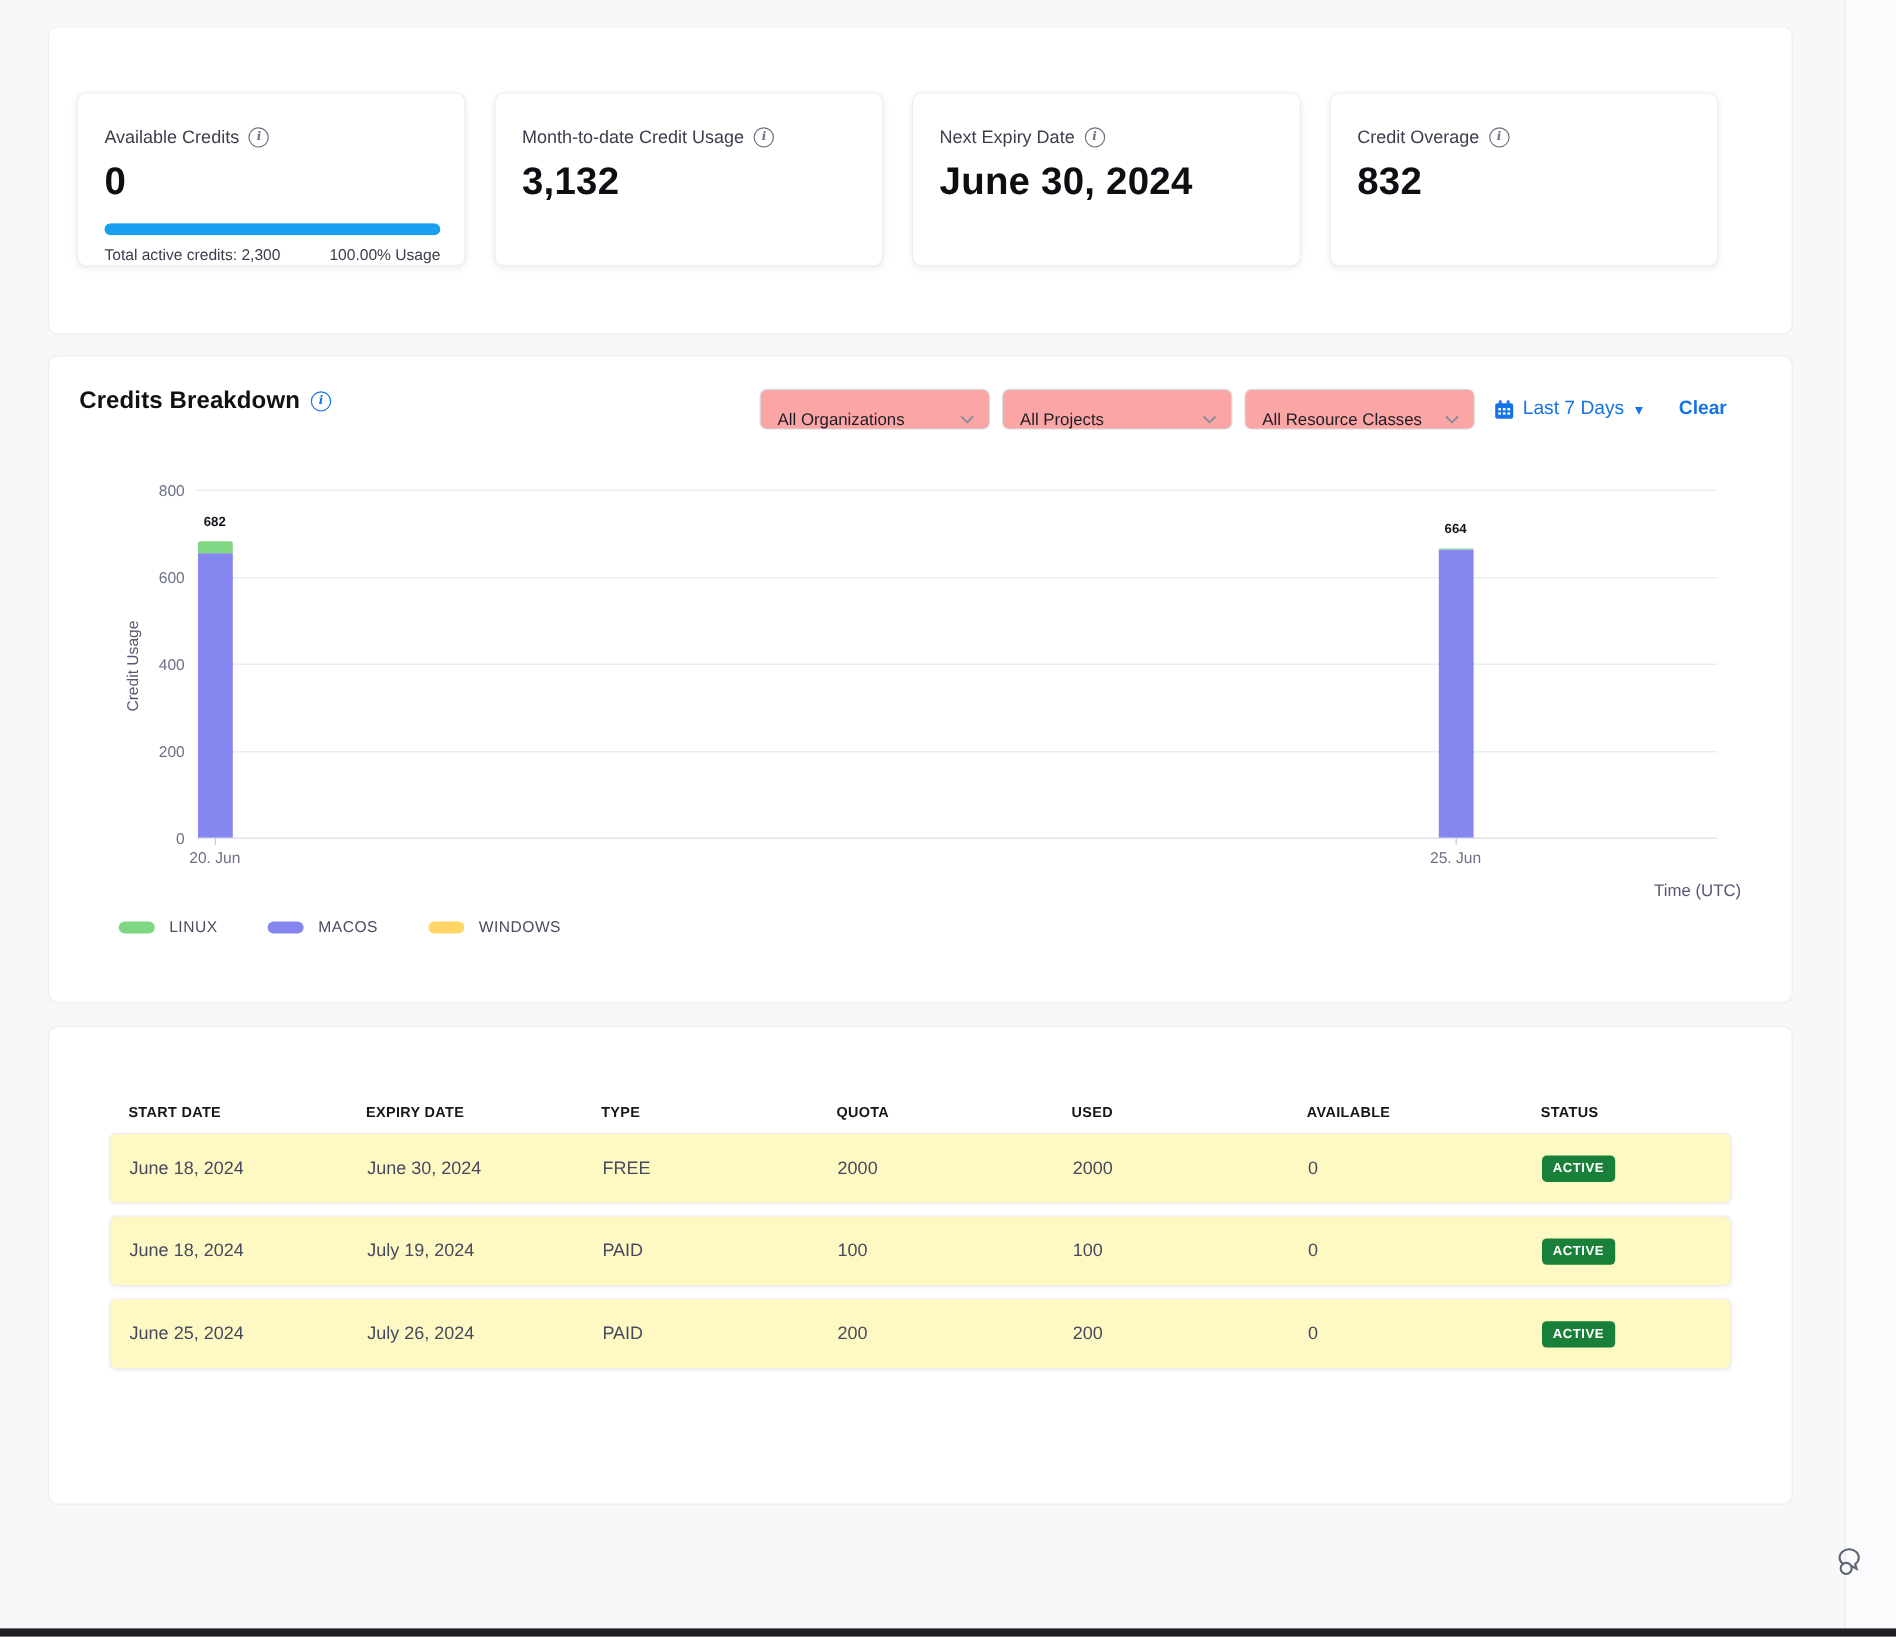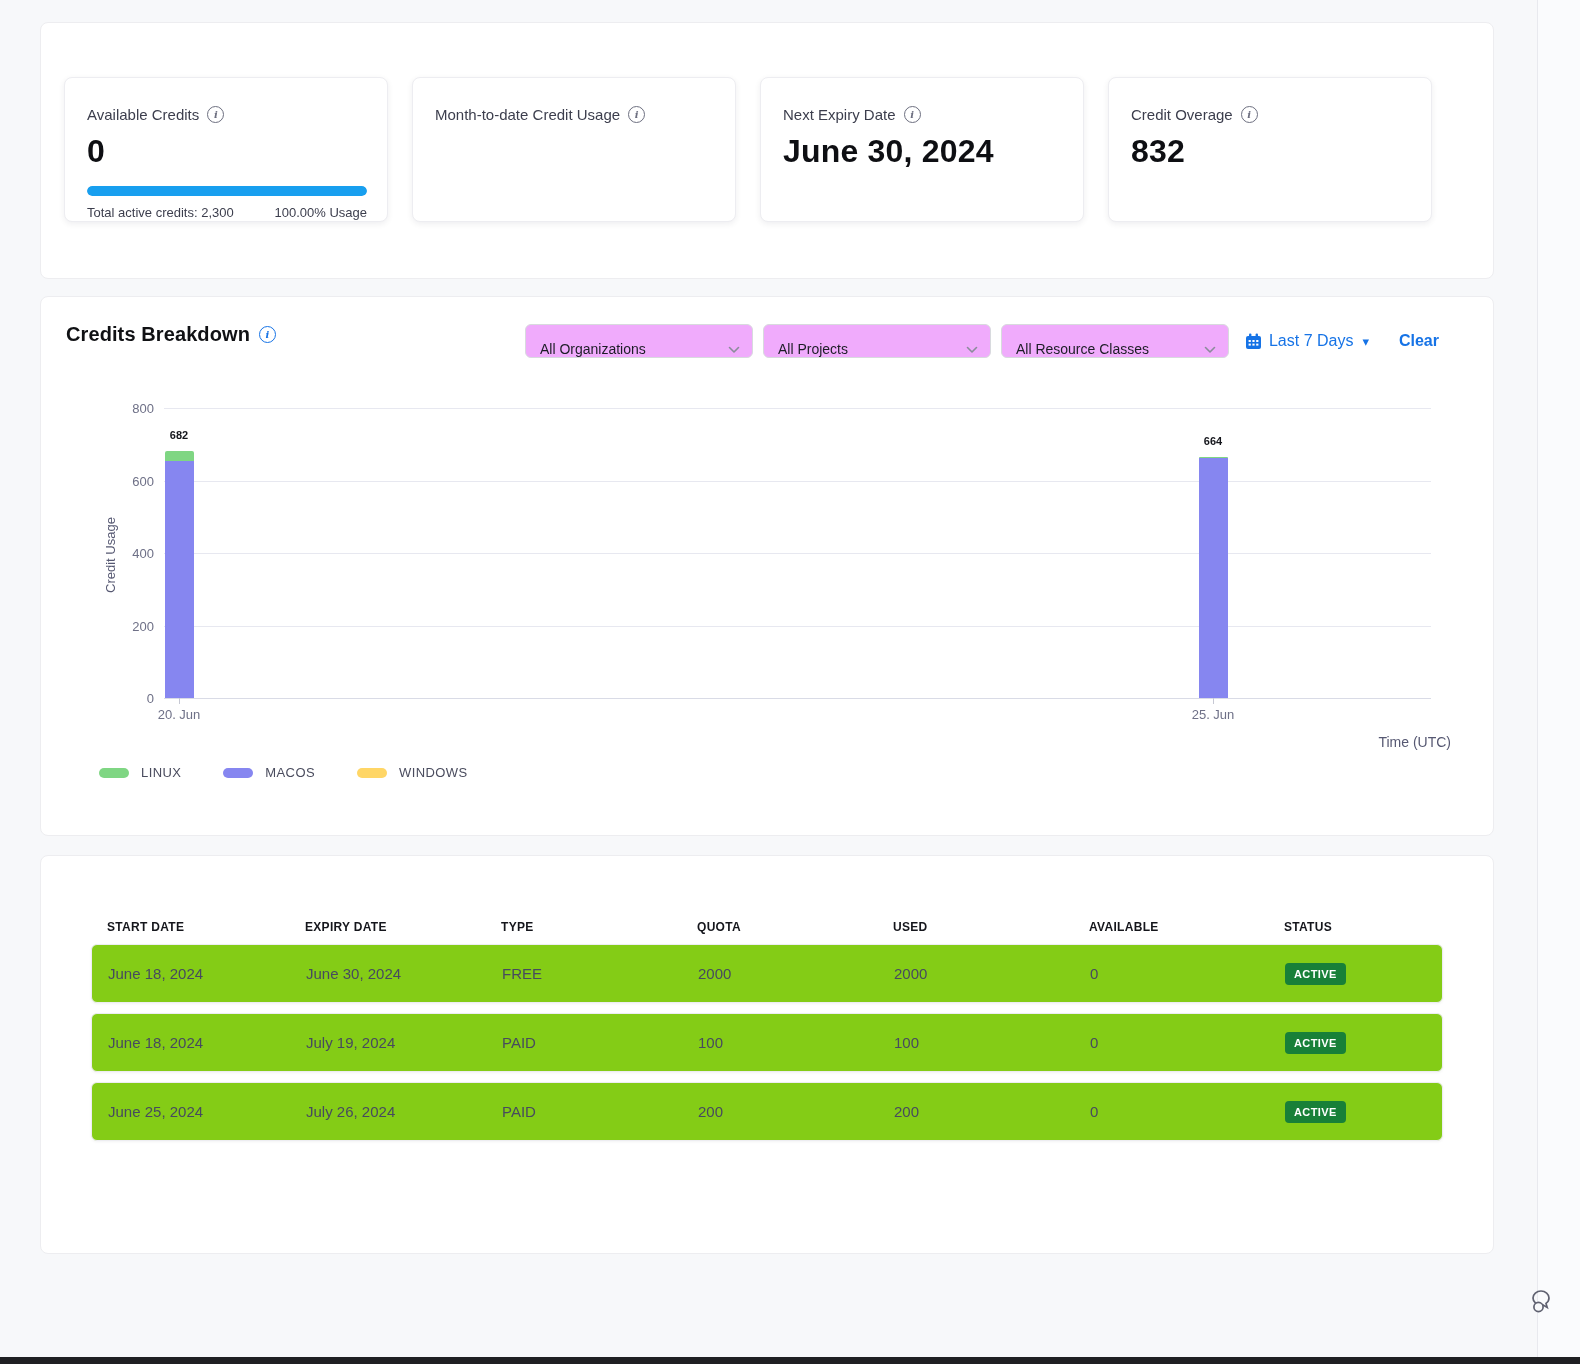--- a/index.html
+++ b/index.html
@@ -63,21 +63,21 @@
     margin-top:16px; height:10px; width:280px; border-radius:5px; background:#e7e8ee; overflow:hidden;
   }
   .progress-fill { height:100%; border-radius:5px; }
   .stat-footer { display:flex; justify-content:space-between; width:280px; margin-top:9px; font-size:13px; color:#3c3e4d; }
 
   
   .panel-breakdown { margin-top:17px; height:540px; }
   .bd-header { position:absolute; top:26px; left:25px; display:flex; align-items:center; gap:9px; }
   .filters { position:absolute; top:27px; right:54px; display:flex; align-items:center; }
   .select {
-    width:228px; height:34px; background:#f0abfc; border:1px solid #d8dade; border-radius:6px;
+    width:192px; height:34px; background:#fca5a5; border:1px solid #d8dade; border-radius:6px;
     display:flex; align-items:center; justify-content:space-between;
     padding:16px 12px 0 14px; margin-right:10px; font-size:14px; color:#1c1d26; cursor:pointer;
   }
   .daterange { display:flex; align-items:center; gap:7px; margin-left:6px; cursor:pointer;
     color:#1673e6; font-size:16px; font-weight:500; }
   .caret { font-size:13px; color:#1673e6; margin-left:2px; }
   .clear-link { margin-left:30px; color:#1673e6; font-size:16px; font-weight:700; cursor:pointer; }
 
   .chart { position:absolute; left:0; top:0; width:100%; height:100%; }
   .gridline { position:absolute; height:1px; background:#e7e8f0; }
@@ -99,21 +99,21 @@
   
   .panel-alloc { margin-top:19px; height:399px; padding:26px 24px 0 24px; }
   .table-wrap { margin:38px 26px 0 26px; }
   .thead {
     display:grid; grid-template-columns:198px 196px 196px 196px 196px 195px auto;
     padding-left:16px; font-size:12px; font-weight:700; color:#15161c; letter-spacing:.3px;
   }
   .trow {
     display:grid; grid-template-columns:198px 196px 196px 196px 196px 195px auto;
     align-items:center; padding-left:16px; height:59px; margin-top:10px;
-    background:#84cc16; border:1px solid #ededf1; border-radius:6px;
+    background:#fef9c3; border:1px solid #ededf1; border-radius:6px;
     box-shadow:0 1px 3px rgba(20,20,40,.05);
     font-size:15px; color:#474a5f;
   }
   .thead { margin-top:22px; }
   .badge {
     display:inline-block; padding:5px 9px; border-radius:4px;
     color:#fff; font-size:11px; font-weight:700; letter-spacing:.4px;
   }
   .chat-fab { position:absolute; left:1529px; top:1287px; width:30px; height:30px; cursor:pointer; }
 </style>
@@ -137,20 +137,21 @@
           <div class="stat-footer">
             <span>Total active credits: 2,300</span>
             <span>100.00% Usage</span>
           </div>
         </div>
         <div class="stat-card">
           <div class="stat-label-row">
             <span>Month-to-date Credit Usage</span>
             <span class="info-icon">i</span>
           </div>
+          <div class="stat-value">3,132</div>
         </div>
         <div class="stat-card">
           <div class="stat-label-row">
             <span>Next Expiry Date</span>
             <span class="info-icon">i</span>
           </div>
           <div class="stat-value">June 30, 2024</div>
         </div>
         <div class="stat-card">
           <div class="stat-label-row">

